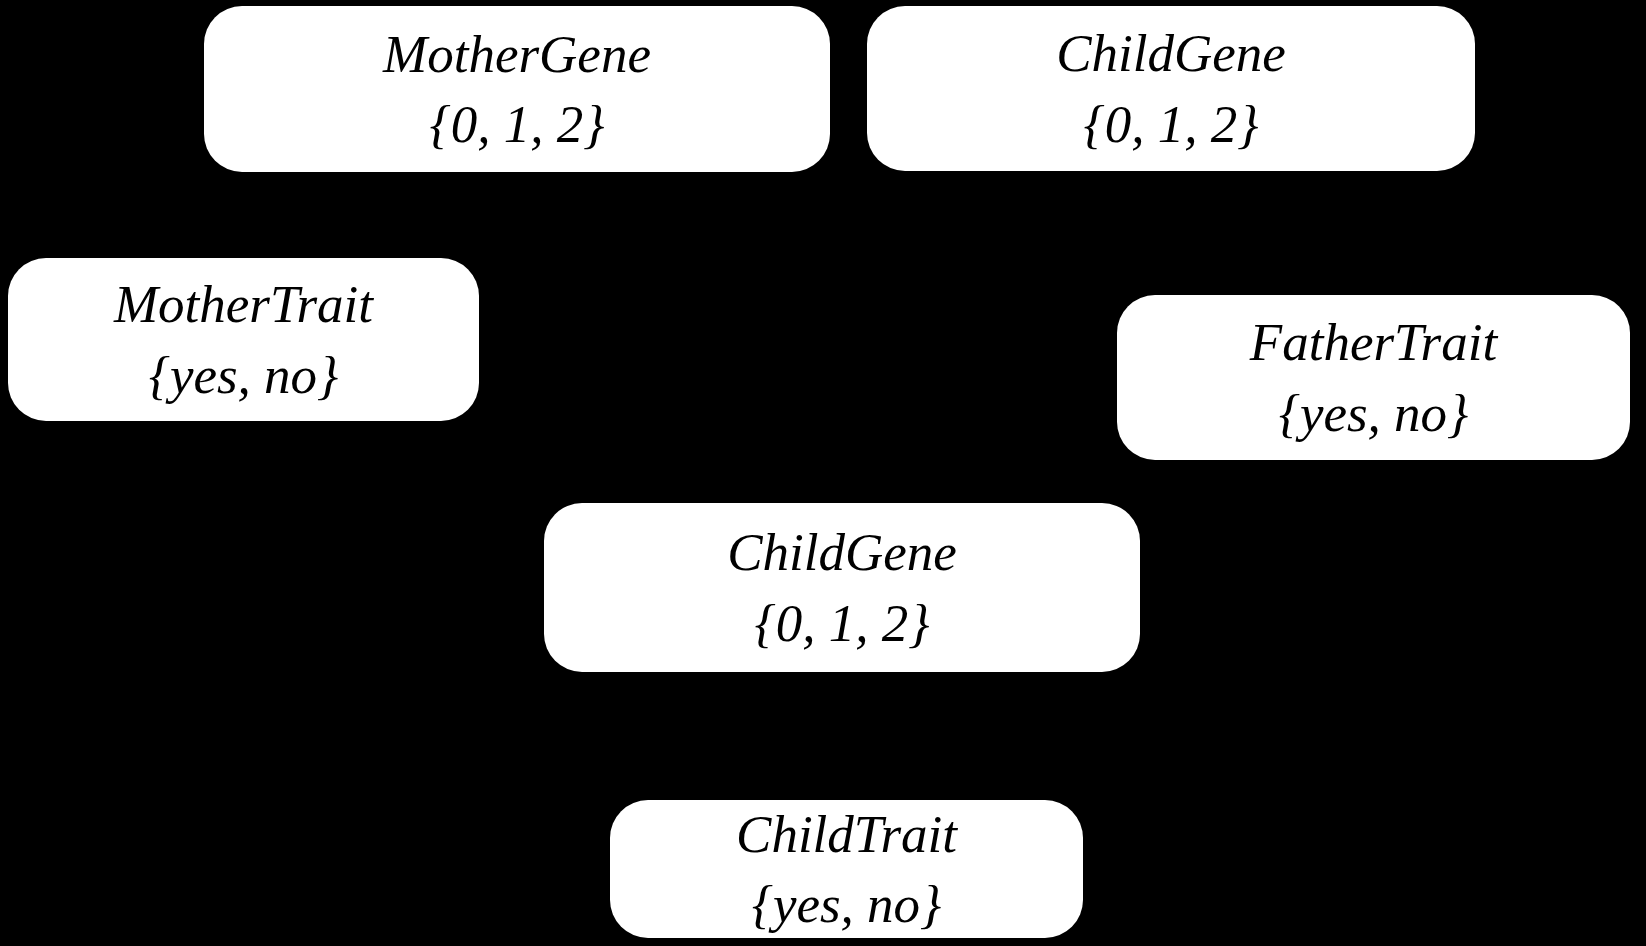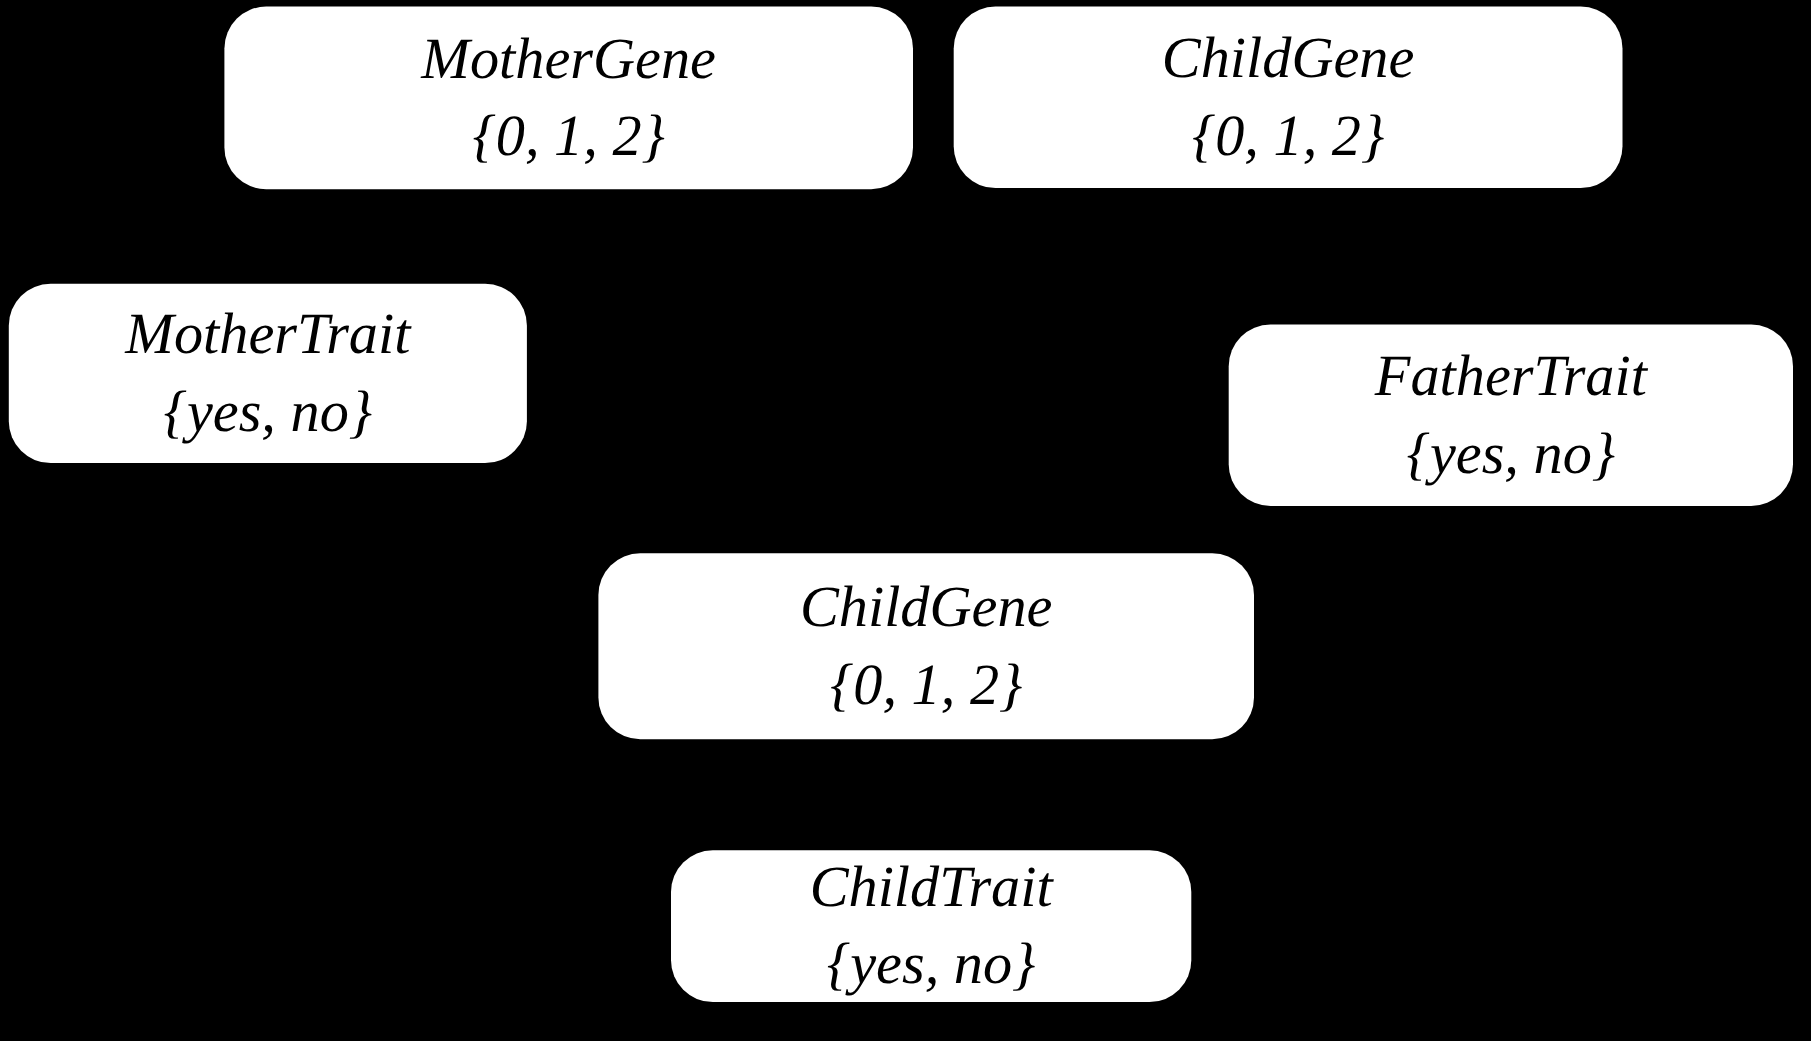--- a/index.html
+++ b/index.html
@@ -33,21 +33,21 @@
   .node .node-values {
     display: block;
     white-space: nowrap;
   }
   
   #node-mother-gene  { left: 204px;  top: 6px;   width: 626px; height: 166px; }
   #node-father-gene  { left: 867px;  top: 6px;   width: 608px; height: 165px; }
   #node-mother-trait { left: 8px;    top: 258px; width: 471px; height: 163px; }
   #node-father-trait { left: 1117px; top: 259px; width: 513px; height: 165px; margin-top: 36px; }
   #node-child-gene   { left: 544px;  top: 503px; width: 596px; height: 169px; font-style: italic; }
-  #node-child-trait  { left: 610px;  top: 773px; width: 473px; height: 138px; }
+  #node-child-trait  { left: 610px;  top: 800px; width: 473px; height: 138px; }
 </style>
 </head>
 <body>
 
 <div class="canvas">
 
   <div class="node" id="node-mother-gene">
     <span class="node-title">MotherGene</span>
     <span class="node-values">{0, 1, 2}</span>
   </div>

